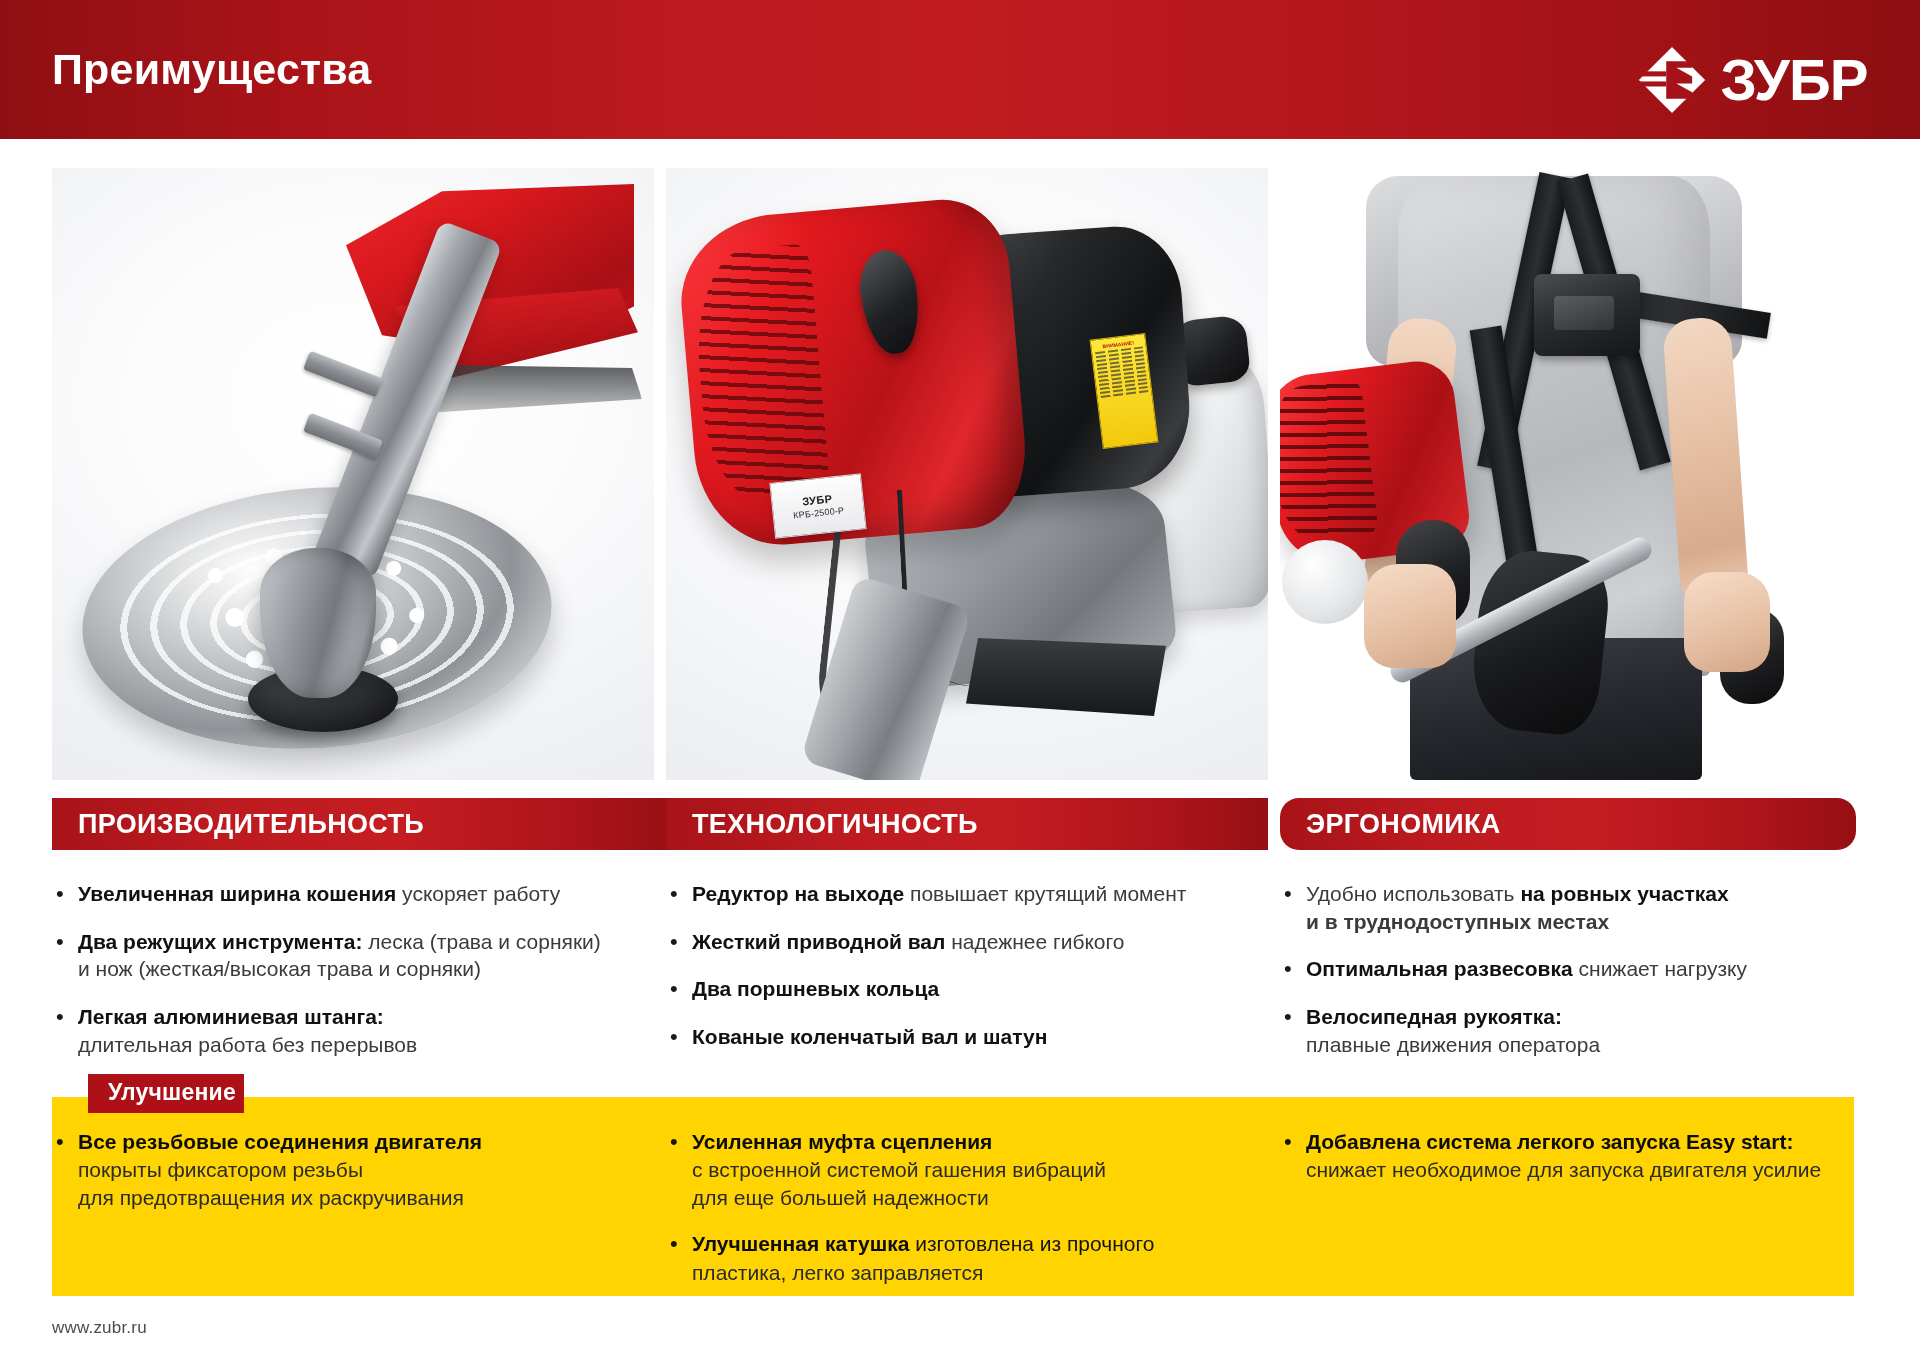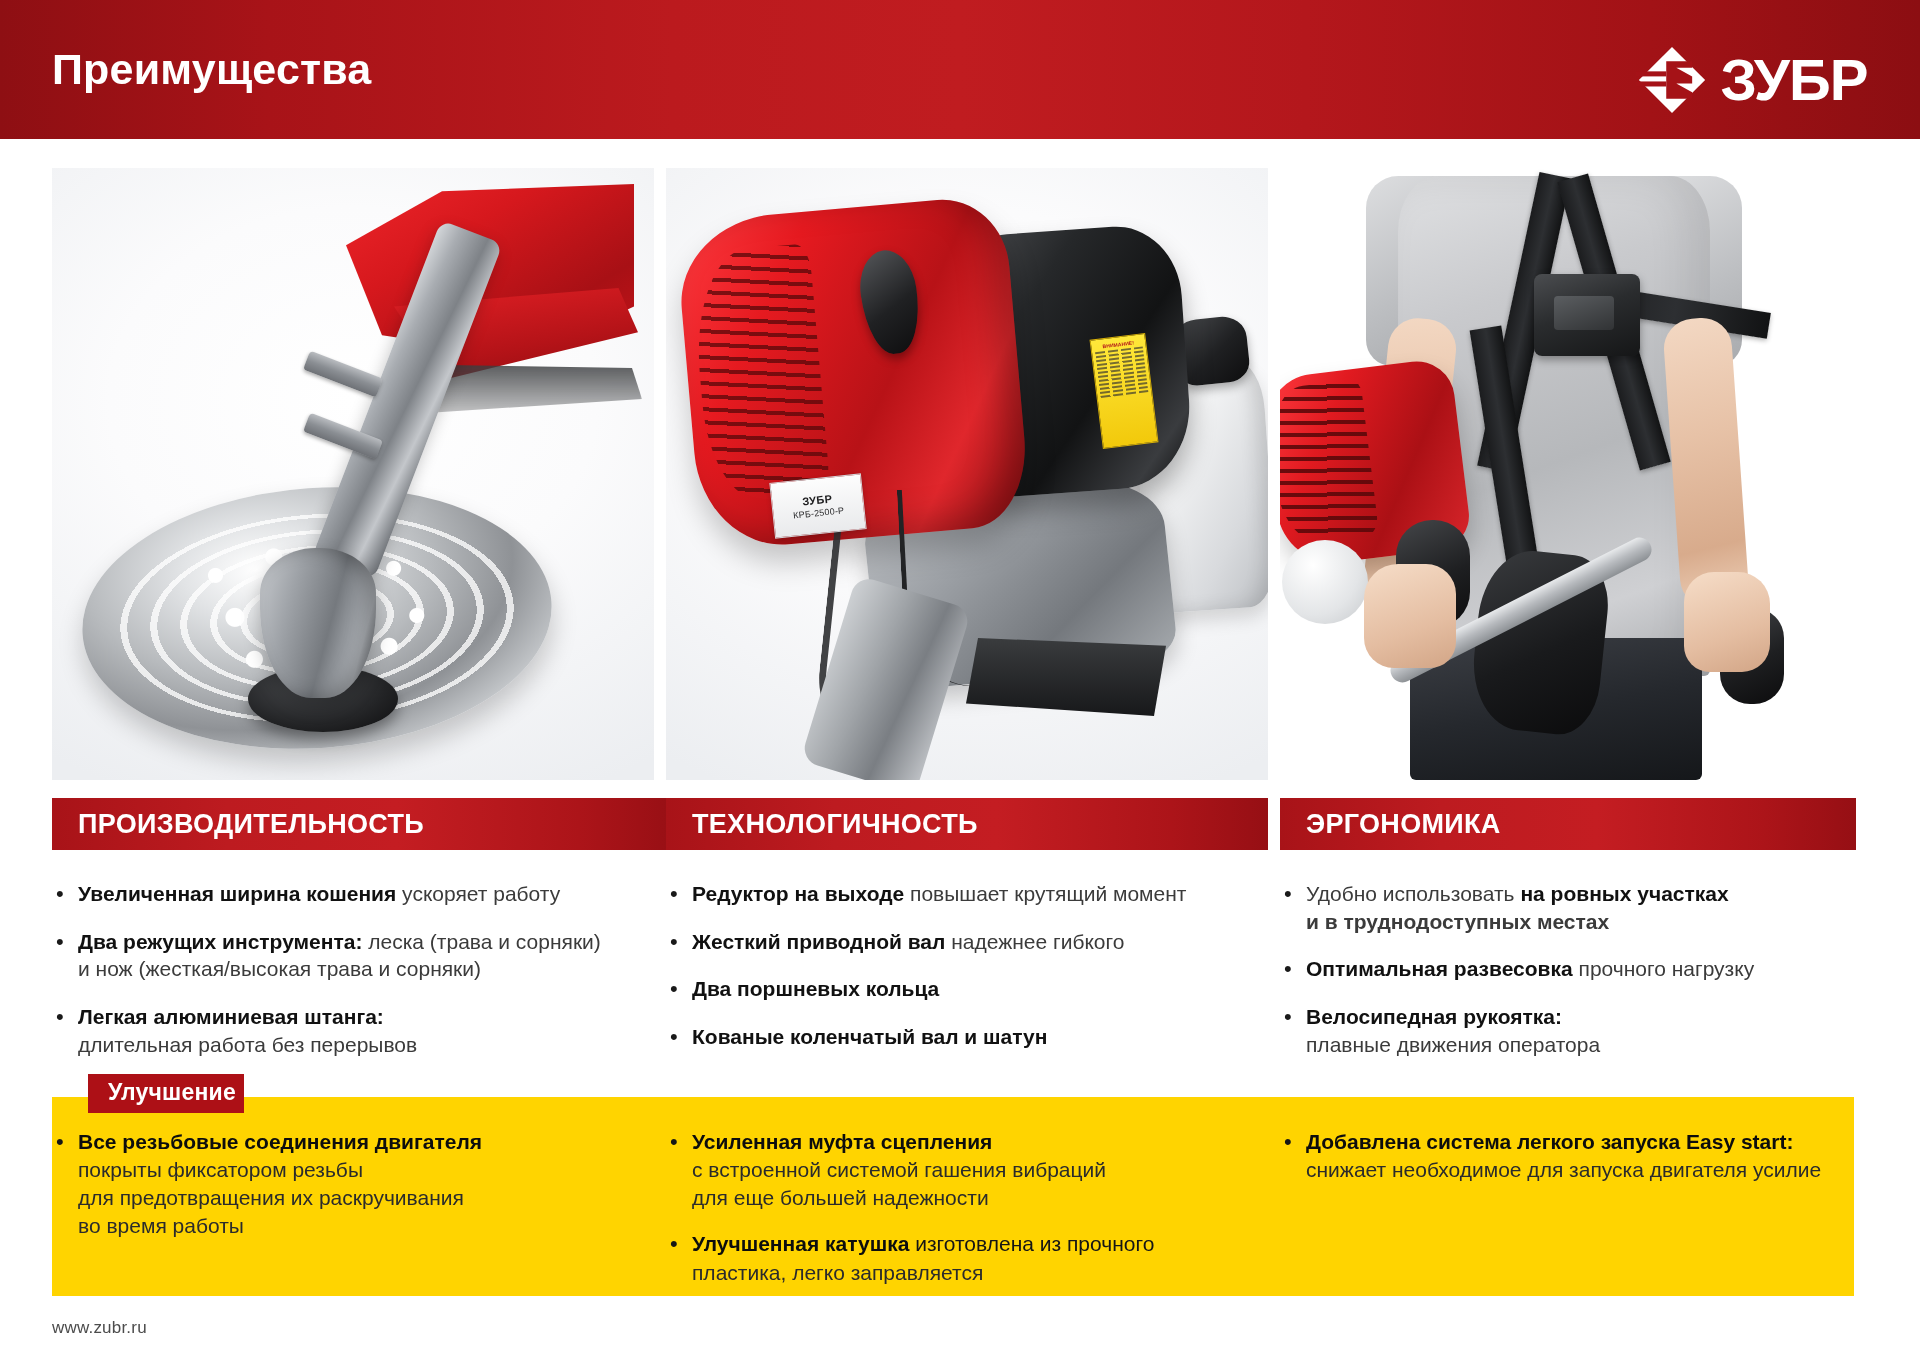--- a/index.html
+++ b/index.html
@@ -470,21 +470,21 @@
     height: 52px;
     background: #b8191e;
     background-image:
       linear-gradient(90deg, #a81318 0%, #bd1b20 28%, #c41d22 55%, #ac1419 84%, #960f14 100%);
     display: flex;
     align-items: center;
     padding-left: 26px;
   }
   .secbar.col1 { left: 52px;   width: 628px; }
   .secbar.col2 { left: 666px;  width: 602px; }
-  .secbar.col3 { left: 1280px; width: 576px; }
+  .secbar.col3 { left: 1280px; width: 576px; border-radius: 19px; }
   .secbar-title {
     font-size: 27px;
     font-weight: bold;
     color: #ffffff;
     letter-spacing: .3px;
     line-height: 1;
   }
 
   
   .bullets {
@@ -709,37 +709,36 @@
       <b>Кованые коленчатый вал и шатун</b>
     </div>
   </div>
 
   <div class="bullets col3">
     <div class="bullet">
       <span class="light">Удобно использовать </span><b>на ровных участках</b>
       <b class="sub">и в труднодоступных местах</b>
     </div>
     <div class="bullet">
-      <b>Оптимальная развесовка</b><span class="light"> прочного нагрузку</span>
+      <b>Оптимальная развесовка</b><span class="light"> снижает нагрузку</span>
     </div>
     <div class="bullet">
       <b>Велосипедная рукоятка:</b>
       <span class="sub">плавные движения оператора</span>
     </div>
   </div>
 
   <div class="yellow-band"></div>
   <div class="badge">Улучшение</div>
 
   <div class="ybullets col1">
     <div class="ybullet">
       <b>Все резьбовые соединения двигателя</b>
       <b class="sub">покрыты  фиксатором резьбы</b>
       <span class="sub">для предотвращения их раскручивания</span>
-      <span class="sub">во время работы</span>
     </div>
   </div>
 
   <div class="ybullets col2">
     <div class="ybullet">
       <b>Усиленная муфта сцепления</b>
       <span class="sub">с встроенной системой гашения вибраций</span>
       <span class="sub">для еще большей надежности</span>
     </div>
     <div class="ybullet">

